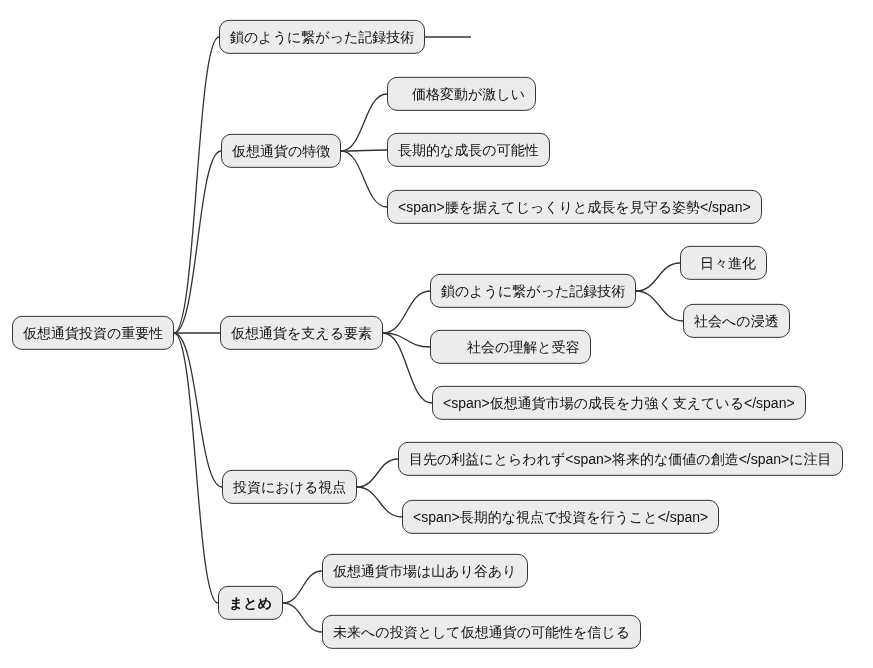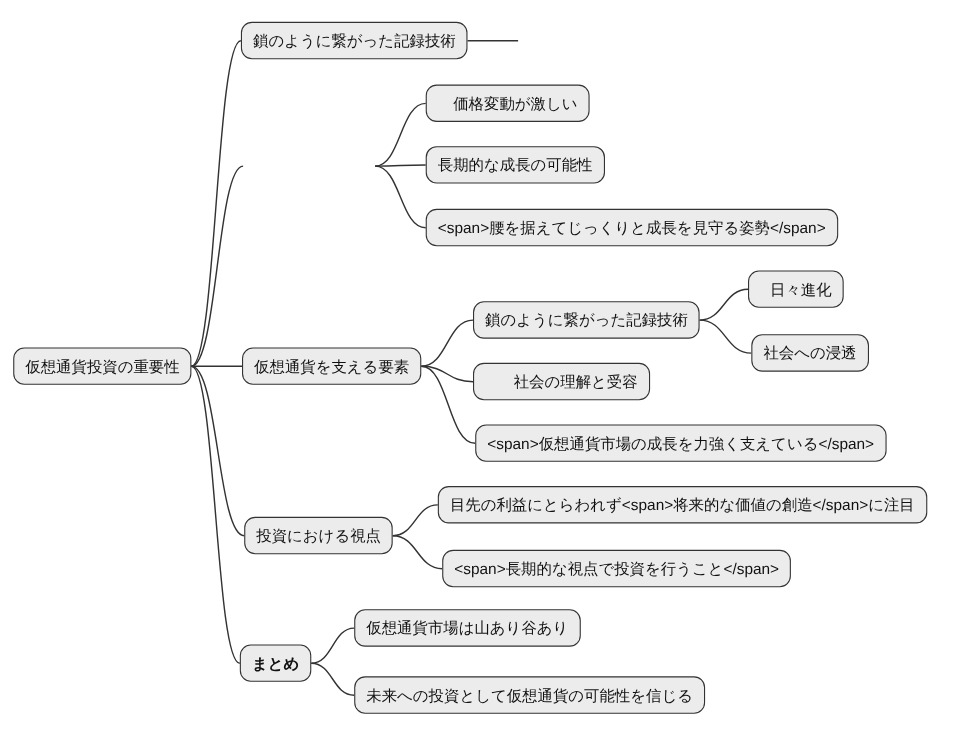--- a/index.html
+++ b/index.html
@@ -60,20 +60,21 @@
       <path d="M 383 333 C 407.5 333, 407.5 403, 432 403"></path>
       <path d="M 636 291 C 658 291, 658 263, 680 263"></path>
       <path d="M 636 291 C 659.5 291, 659.5 321, 683 321"></path>
       <path d="M 357 487 C 377.5 487, 377.5 459, 398 459"></path>
       <path d="M 357 487 C 379.5 487, 379.5 517, 402 517"></path>
       <path d="M 283 603 C 302.5 603, 302.5 571, 322 571"></path>
       <path d="M 283 603 C 302.5 603, 302.5 632, 322 632"></path>
     </svg>
 <div class="mindmap-node" style="left: 12px; top: 333px;">仮想通貨投資の重要性</div>
     <div class="mindmap-node" style="left: 219px; top: 37px;">鎖のように繋がった記録技術</div>
+    <div class="mindmap-node" style="left: 221px; top: 151px;">仮想通貨の特徴</div>
     <div class="mindmap-node" style="left: 387px; top: 94px; padding-left: 24px;">価格変動が激しい</div>
     <div class="mindmap-node" style="left: 387px; top: 150px;">長期的な成長の可能性</div>
     <div class="mindmap-node" style="left: 387px; top: 207px;">&lt;span&gt;腰を据えてじっくりと成長を見守る姿勢&lt;/span&gt;</div>
     <div class="mindmap-node" style="left: 220px; top: 333px;">仮想通貨を支える要素</div>
     <div class="mindmap-node" style="left: 430px; top: 291px;">鎖のように繋がった記録技術</div>
     <div class="mindmap-node" style="left: 680px; top: 263px; padding-left: 19px;">日々進化</div>
     <div class="mindmap-node" style="left: 683px; top: 321px;">社会への浸透</div>
     <div class="mindmap-node" style="left: 430px; top: 347px; padding-left: 36px;">社会の理解と受容</div>
     <div class="mindmap-node" style="left: 432px; top: 403px;">&lt;span&gt;仮想通貨市場の成長を力強く支えている&lt;/span&gt;</div>
     <div class="mindmap-node" style="left: 222px; top: 487px;">投資における視点</div>

